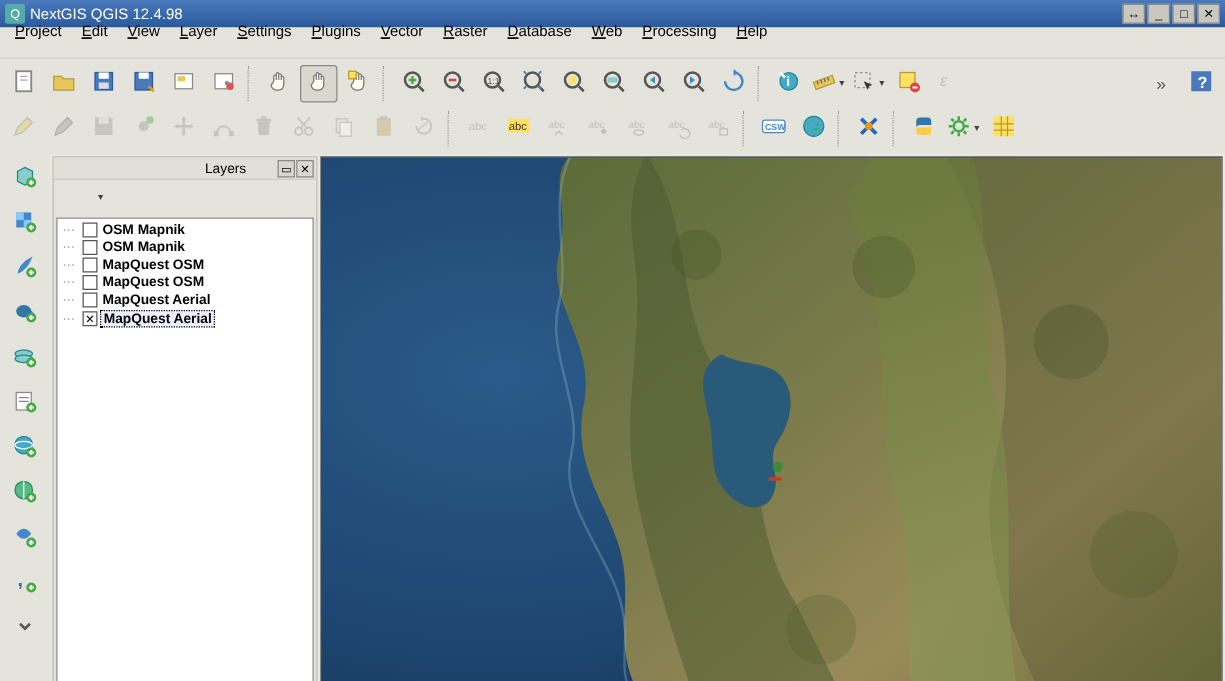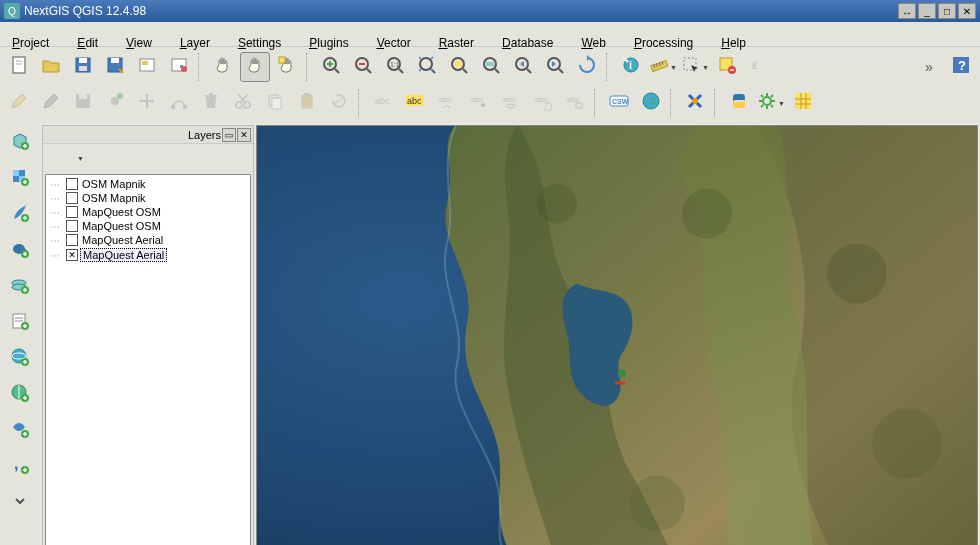--- a/index.html
+++ b/index.html
@@ -6,21 +6,21 @@
   body { background: #e8e8e0; width: 980px; height: 545px; overflow: hidden; }
 
   
   .titlebar { height: 22px; background: linear-gradient(#4a7abc, #2a5a9c); color: #fff; display: flex; align-items: center; padding: 0 4px; font-size: 12px; }
   .titlebar .icon { width: 16px; height: 16px; background: #5aa; border-radius: 2px; margin-right: 4px; display:flex;align-items:center;justify-content:center;font-size:10px;color:#fff; }
   .titlebar .title { flex: 1; }
   .titlebar .winbtns { display: flex; gap: 0; }
   .titlebar .winbtn { width: 18px; height: 16px; background: #c8c8c0; border: 1px solid #888; color:#000; font-size:10px; display:flex;align-items:center;justify-content:center; margin-left:2px; cursor:pointer; }
 
   
-  .menubar { height: 22px; background: #e4e4dc; display: flex; align-items: flex-start; padding: 12px 4px; font-size: 12px; border-bottom: 1px solid #ccc; gap: 12px; }
+  .menubar { height: 22px; background: #e4e4dc; display: flex; align-items: flex-end; padding: 12px 4px; font-size: 12px; border-bottom: 1px solid #ccc; }
   .menubar .menuitem { padding: 2px 8px; cursor: pointer; text-decoration: underline; text-decoration-color: transparent; }
   .menubar .menuitem:first-letter { text-decoration: underline; }
 
   
   .toolbars { background: #e4e4dc; padding: 2px 4px; }
   .toolbar-row { display: flex; align-items: center; gap: 2px; height: 36px; }
   .tool { width: 30px; height: 30px; border: 1px solid transparent; border-radius: 3px; display:flex;align-items:center;justify-content:center; cursor:pointer; position:relative; }
   .tool.active { border:1px solid #888; background:#d8d8d0; }
   .tool.disabled { opacity: 0.4; cursor: default; }
   .tool svg { width: 20px; height: 20px; }
@@ -28,29 +28,29 @@
   .overflow { margin-left: auto; }
   .dropdown-arrow { font-size: 7px; margin-left:1px; color:#444; }
 
   
   .main { display: flex; height: 441px; }
   .left-toolbar { width: 40px; background: #e4e4dc; padding: 4px 2px; display:flex;flex-direction:column;gap:4px;align-items:center; }
   .left-toolbar .tool { width: 32px; height: 32px; }
 
   .layers-panel { width: 212px; background: #e4e4dc; display:flex;flex-direction:column; border:1px solid #bbb; margin:2px; }
   .layers-header { height: 18px; background:#e0e0d8; display:flex;align-items:center;justify-content:flex-end;font-size:10px;padding:0 2px;border-bottom:1px solid #ccc; }
-  .layers-header .lbl { flex:1; text-align:right; padding-right:0; font-size:11px; }
+  .layers-header .lbl { flex:1; text-align:right; padding-right:24px; font-size:11px; }
   .layers-header .hbtn { width:14px;height:14px;border:1px solid #888;font-size:9px;display:flex;align-items:center;justify-content:center;margin-left:1px;cursor:pointer;background:#d8d8d0; }
   .layers-toolbar { height: 28px; display:flex;align-items:center;gap:2px;padding:2px; }
   .layers-toolbar .ltool { width:22px;height:22px;display:flex;align-items:center;justify-content:center;cursor:pointer;border-radius:2px; }
   .layers-tree { flex:1; background:#fff; border:1px solid #888; margin:2px; overflow:auto; padding:2px; font-size:11px; }
   .layer-item { display:flex;align-items:center;gap:2px;padding:1px 2px;cursor:pointer; }
   .layer-item .tree-line { color:#aaa;font-size:10px;width:14px;display:inline-block; }
   .layer-item .chk { width:12px;height:12px;border:1px solid #555;font-size:9px;display:flex;align-items:center;justify-content:center; }
-  .layer-item .lname { font-weight:normal; padding:0 2px; }
+  .layer-item .lname { font-weight:bold; padding:0 2px; }
   .layer-item.selected .lname { border:1px dotted #000; background:#eef; }
 
   .map-canvas { flex:1; position:relative; overflow:hidden; background:#1a3a5a; border:1px solid #888; margin:2px 2px 2px 0; }
   .map-svg { width:100%; height:100%; display:block; }
 
   
   .ic-folder { fill:#e6c75a; stroke:#b89a30; }
   .ic-save { fill:#4a7abc; stroke:#2a5a9c; }
   .ic-doc { fill:#fff; stroke:#888; }
   .ic-zoom { fill:none; stroke:#555; stroke-width:2; }

